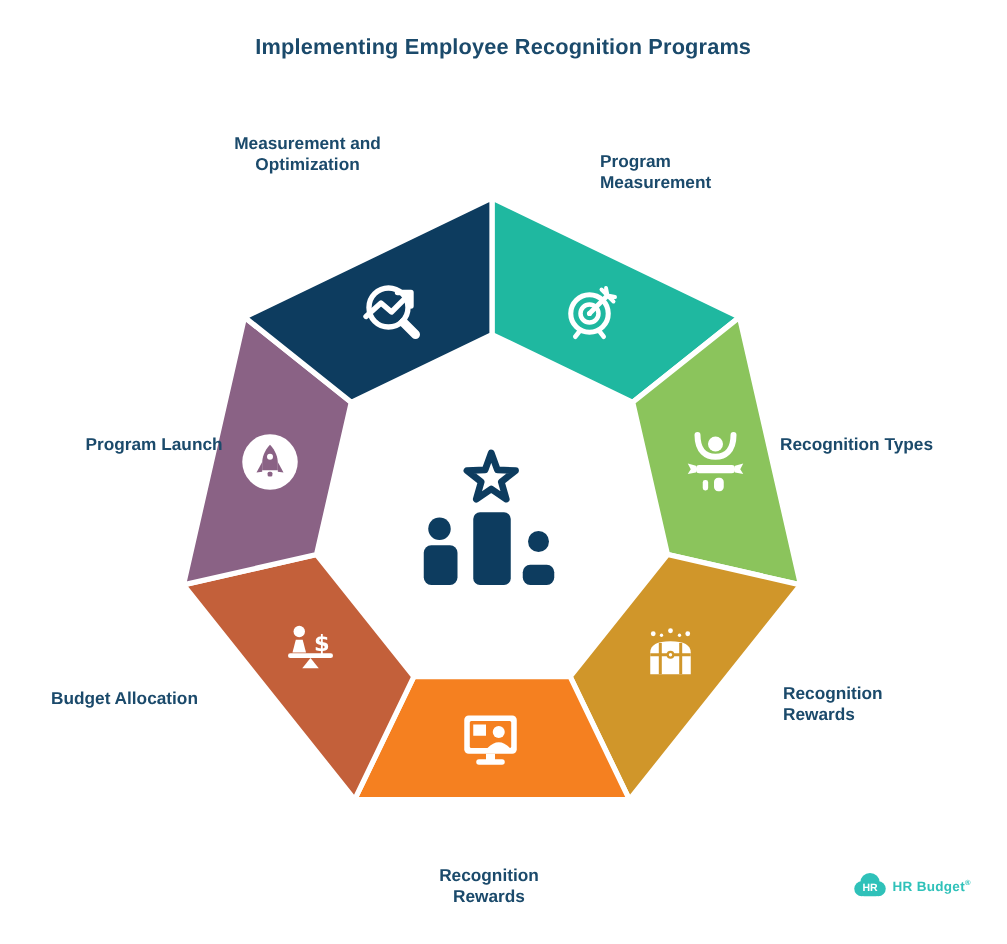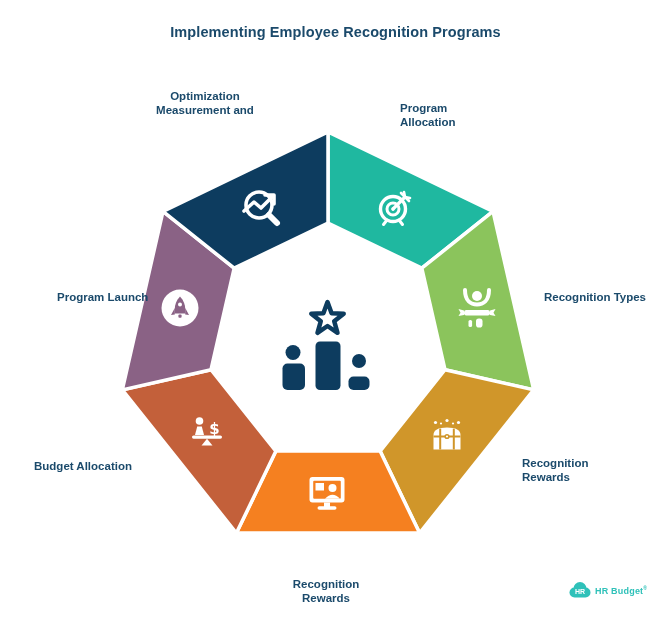--- a/index.html
+++ b/index.html
@@ -123,30 +123,30 @@
         <circle cx="293" cy="352.5" r="7.5"></circle>
         <rect x="282.5" y="363.5" width="22.5" height="26.5" rx="5"></rect>
         <rect x="315.5" y="341.5" width="25" height="48.5" rx="4.5"></rect>
         <circle cx="359" cy="361" r="7"></circle>
         <rect x="348.5" y="376.5" width="21" height="13.5" rx="5"></rect>
       </g>
     </g>
   </svg>
 
   <div class="seg-label ta-c" style="left:125px; top:89px; width:160px;">
+    <div>Measurement and</div>
     <div>Optimization</div>
-    <div>Measurement and</div>
   </div>
 
   <div class="seg-label" style="left:400px; top:101px;">
     <div>Program</div>
-    <div>Allocation</div>
+    <div>Measurement</div>
   </div>
 
-  <div class="seg-label" style="left:544px; top:290px;text-align:center;">
+  <div class="seg-label" style="left:520px; top:290px;text-align:center;">
     <div>Recognition Types</div>
   </div>
 
   <div class="seg-label" style="left:522px; top:456px;">
     <div>Recognition</div>
     <div>Rewards</div>
   </div>
 
   <div class="seg-label ta-c" style="left:276px; top:577px; width:100px;">
     <div>Recognition</div>

